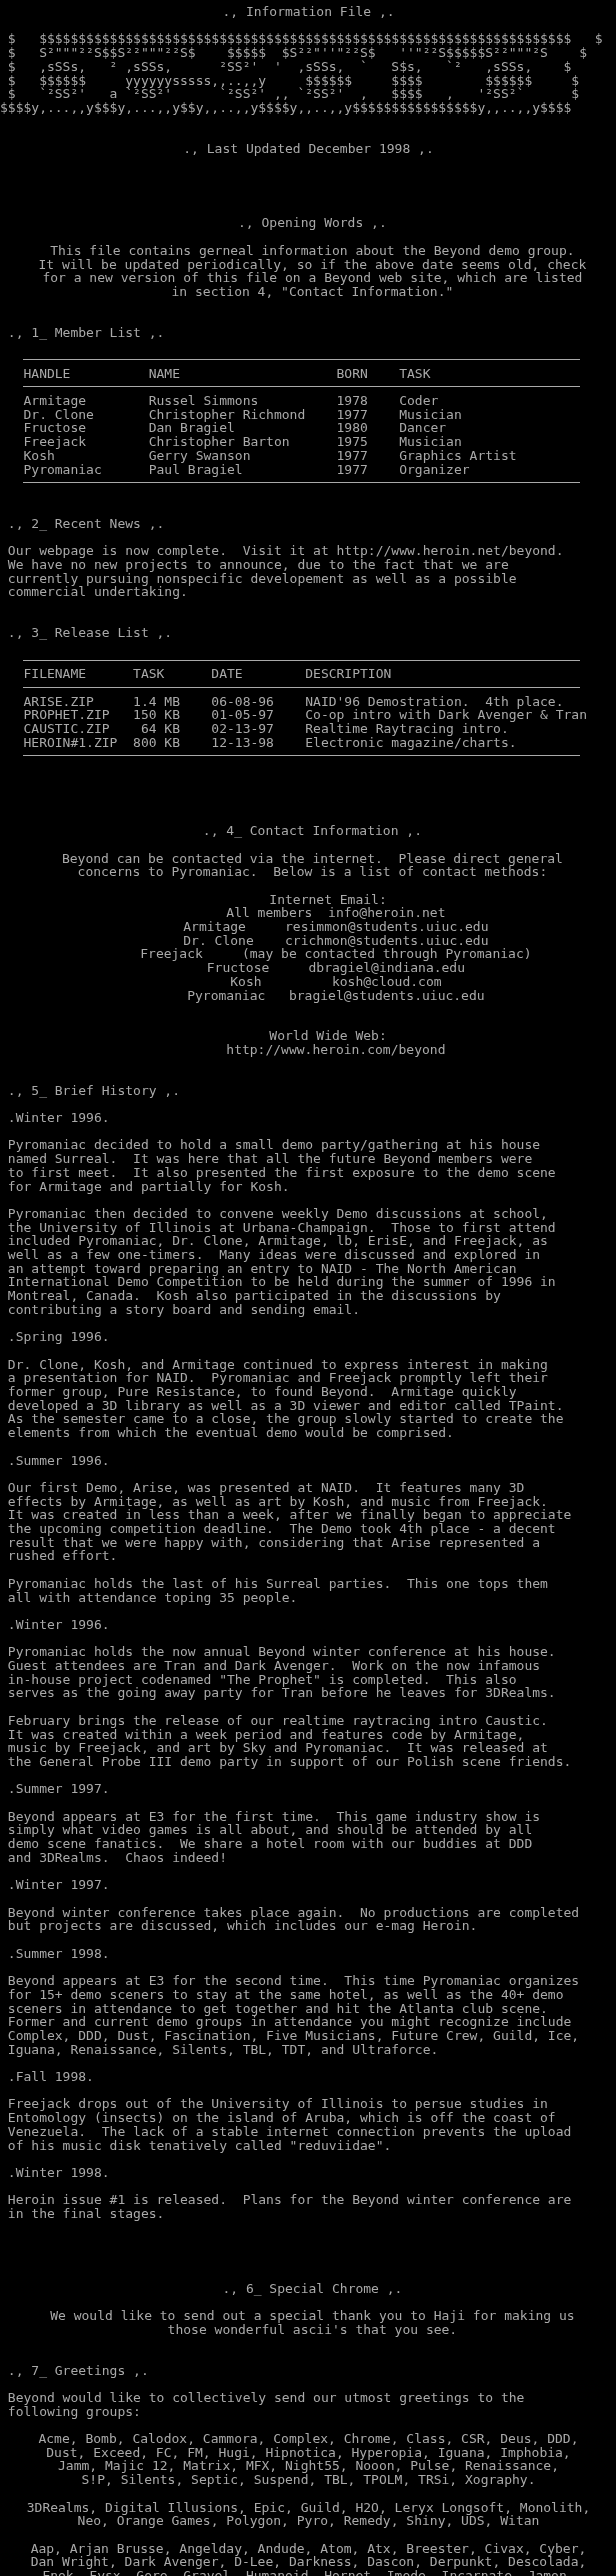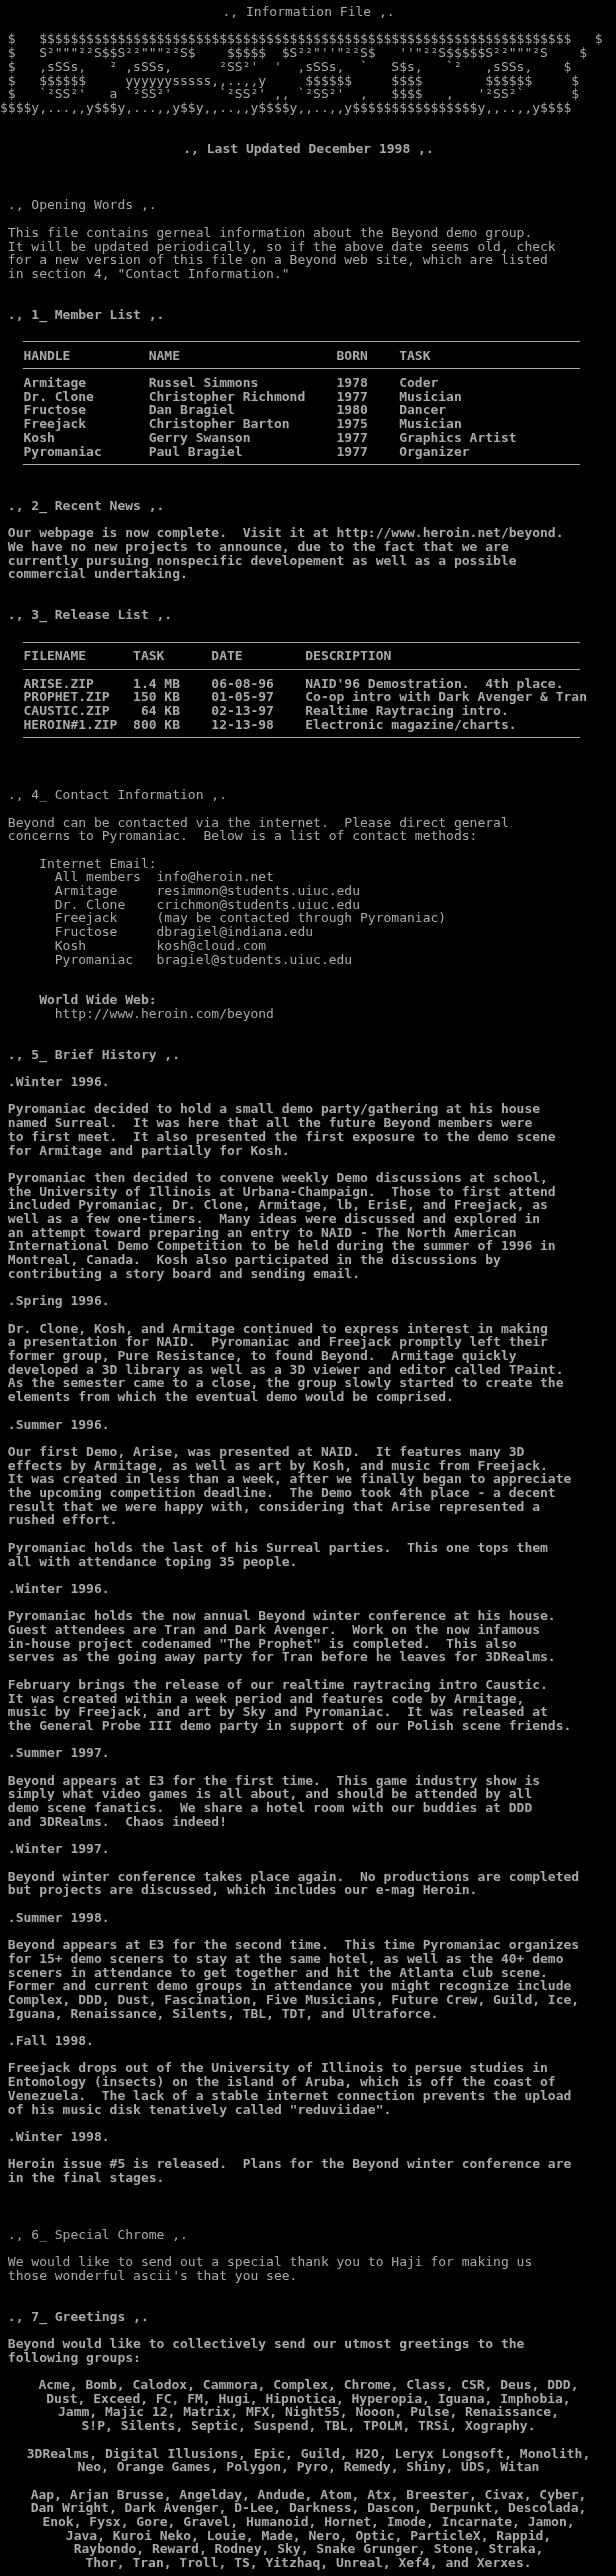--- a/index.html
+++ b/index.html
@@ -13,22 +13,22 @@
     overflow-x: hidden;
   }
   pre {
     font-family: "DejaVu Sans Mono", "Liberation Mono", monospace;
     font-size: 13px;
     line-height: 13.7px;
     white-space: pre;
   }
   .center { text-align: center; }
   .gap1 { margin-top: 13.7px; }
-  .gap2 { margin-top: 27px; font-weight: bold; }
-  .gap3 { margin-top: 43px; }
+  .gap2 { margin-top: 27px; }
+  .gap3 { margin-top: 61px; text-align: center; }
   .rule {
     margin-left: 23px;
     width: 557px;
     height: 13.7px;
     position: relative;
   }
   .rule::after {
     content: "";
     position: absolute;
     left: 0; right: 0; top: 6px;
@@ -171,21 +171,21 @@
  Complex, DDD, Dust, Fascination, Five Musicians, Future Crew, Guild, Ice,
  Iguana, Renaissance, Silents, TBL, TDT, and Ultraforce.</pre>
 
   <pre class="gap1"> .Fall 1998.</pre>
   <pre class="gap1"> Freejack drops out of the University of Illinois to persue studies in
  Entomology (insects) on the island of Aruba, which is off the coast of
  Venezuela.  The lack of a stable internet connection prevents the upload
  of his music disk tenatively called "reduviidae".</pre>
 
   <pre class="gap1"> .Winter 1998.</pre>
-  <pre class="gap1"> Heroin issue #5 is released.  Plans for the Beyond winter conference are
+  <pre class="gap1"> Heroin issue #1 is released.  Plans for the Beyond winter conference are
  in the final stages.</pre>
 </div>
 
 <div class="gap3">
   <pre> ., 6_ Special Chrome ,.</pre>
   <pre class="gap1"> We would like to send out a special thank you to Haji for making us
  those wonderful ascii's that you see.</pre>
 </div>
 
 <div class="gap2">

